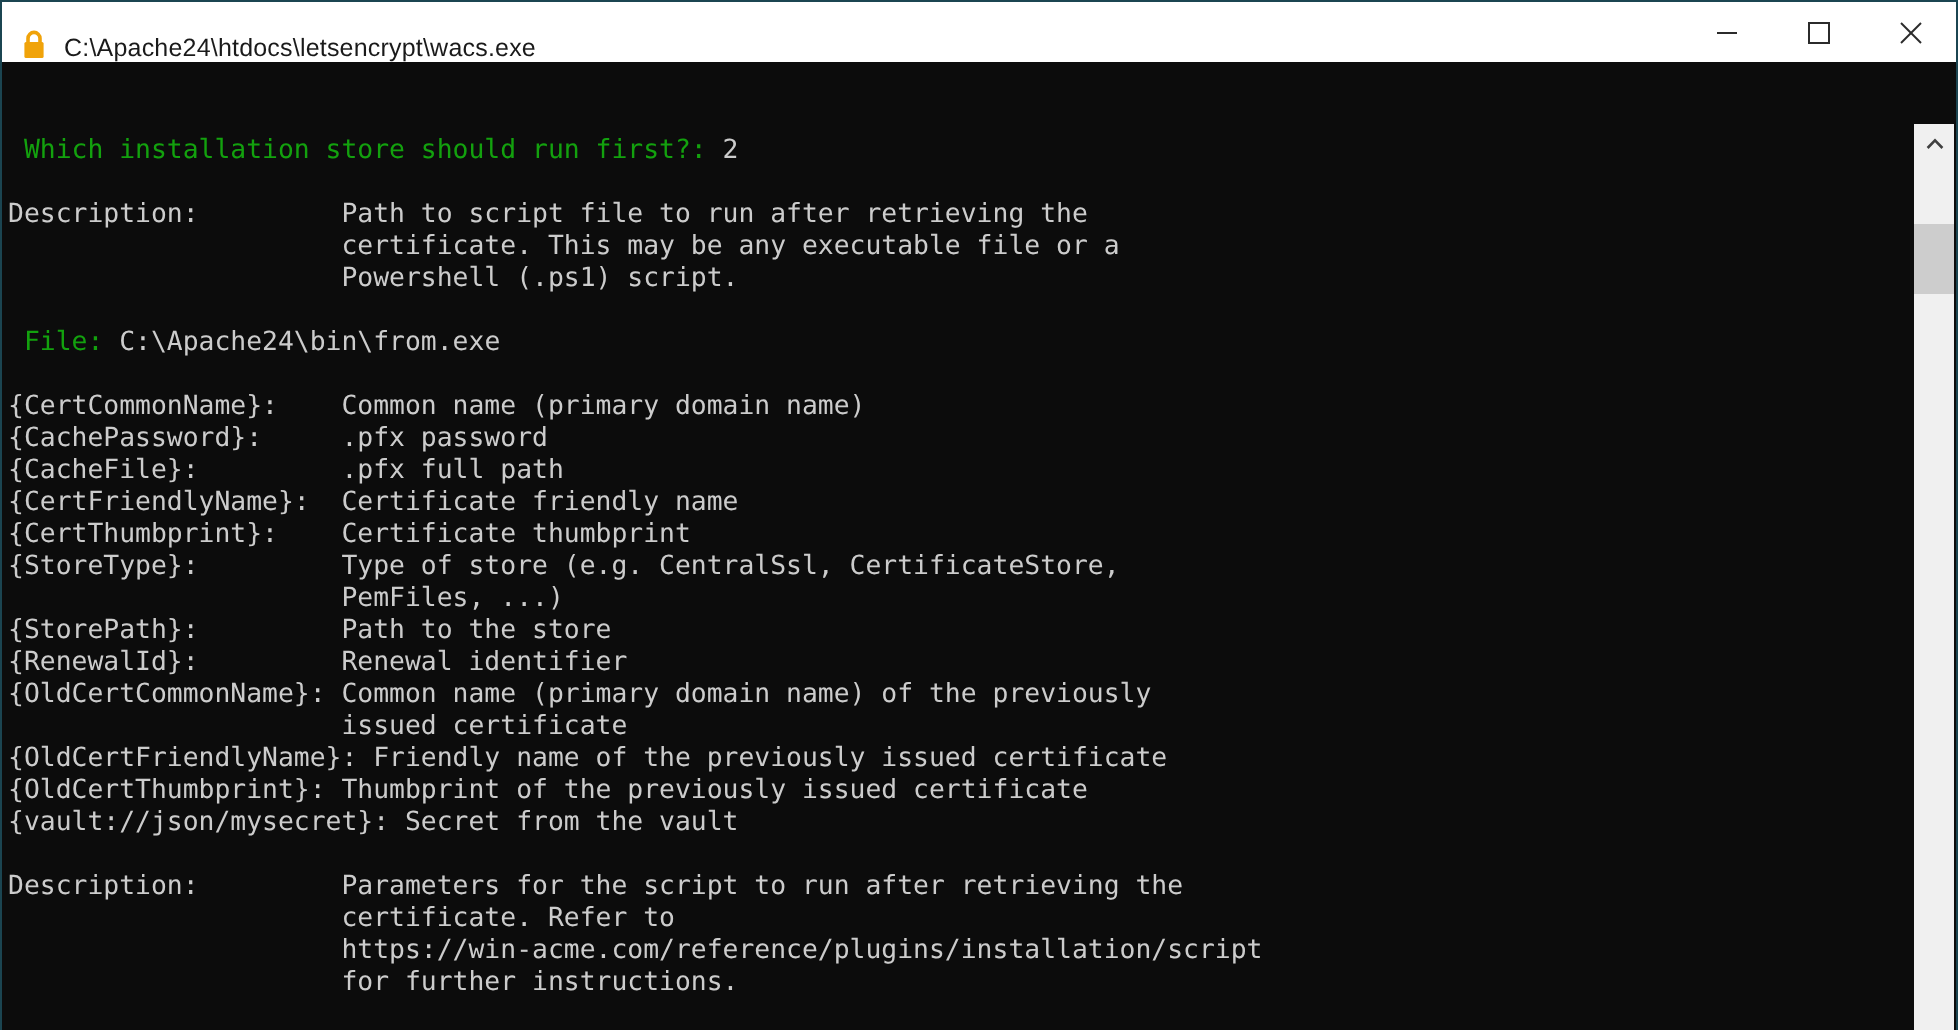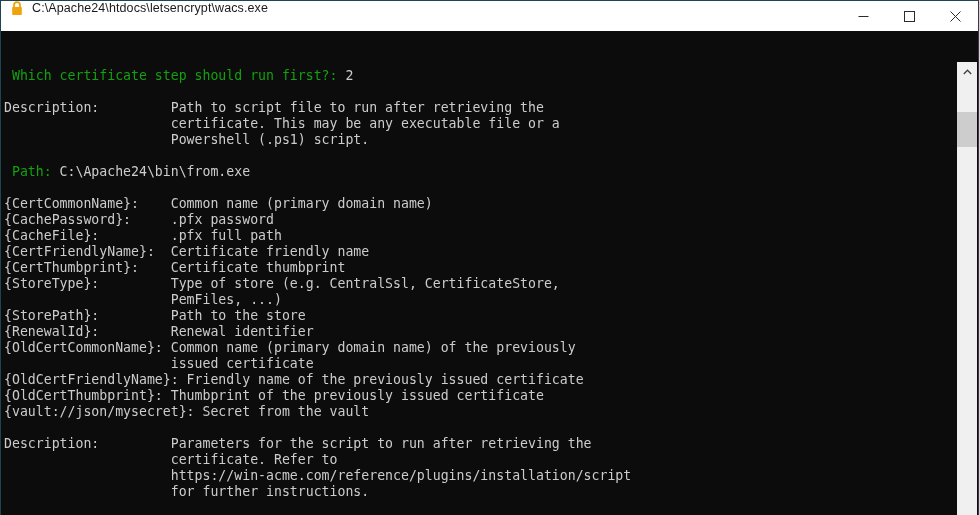--- a/index.html
+++ b/index.html
@@ -23,21 +23,21 @@
   
   #titlebar {
     position: relative;
     height: 31px;
     background: #ffffff;
     border-top: 1px solid #1b4551;
     border-left: 1px solid #1b4551;
     border-right: 1px solid #1b4551;
     box-sizing: border-box;
     display: flex;
-    align-items: flex-start;
+    align-items: flex-end;
     margin: 0;
   }
   #lock-icon {
     margin-left: 9px;
     margin-right: 8px;
     width: 14px;
     height: 16px;
     flex: none;
     display: block;
   }
@@ -151,27 +151,27 @@
       <svg width="11" height="11" viewBox="0 0 11 11">
         <line x1="0.5" y1="0.5" x2="10.5" y2="10.5" stroke="#2b2b2b" stroke-width="1"></line>
         <line x1="10.5" y1="0.5" x2="0.5" y2="10.5" stroke="#2b2b2b" stroke-width="1"></line>
       </svg>
     </button>
   </div>
 </div>
 
 <div id="window">
   <div id="console">
-    <pre id="console-text"><span class="grn"> Which certificate step should run first?: </span><span class="wht">2</span>
+    <pre id="console-text"><span class="grn"> Which installation store should run first?: </span><span class="wht">2</span>
 
 Description:         Path to script file to run after retrieving the
                      certificate. This may be any executable file or a
                      Powershell (.ps1) script.
 
-<span class="grn"> Path: </span><span class="wht">C:\Apache24\bin\from.exe</span>
+<span class="grn"> File: </span><span class="wht">C:\Apache24\bin\from.exe</span>
 
 {CertCommonName}:    Common name (primary domain name)
 {CachePassword}:     .pfx password
 {CacheFile}:         .pfx full path
 {CertFriendlyName}:  Certificate friendly name
 {CertThumbprint}:    Certificate thumbprint
 {StoreType}:         Type of store (e.g. CentralSsl, CertificateStore,
                      PemFiles, ...)
 {StorePath}:         Path to the store
 {RenewalId}:         Renewal identifier

